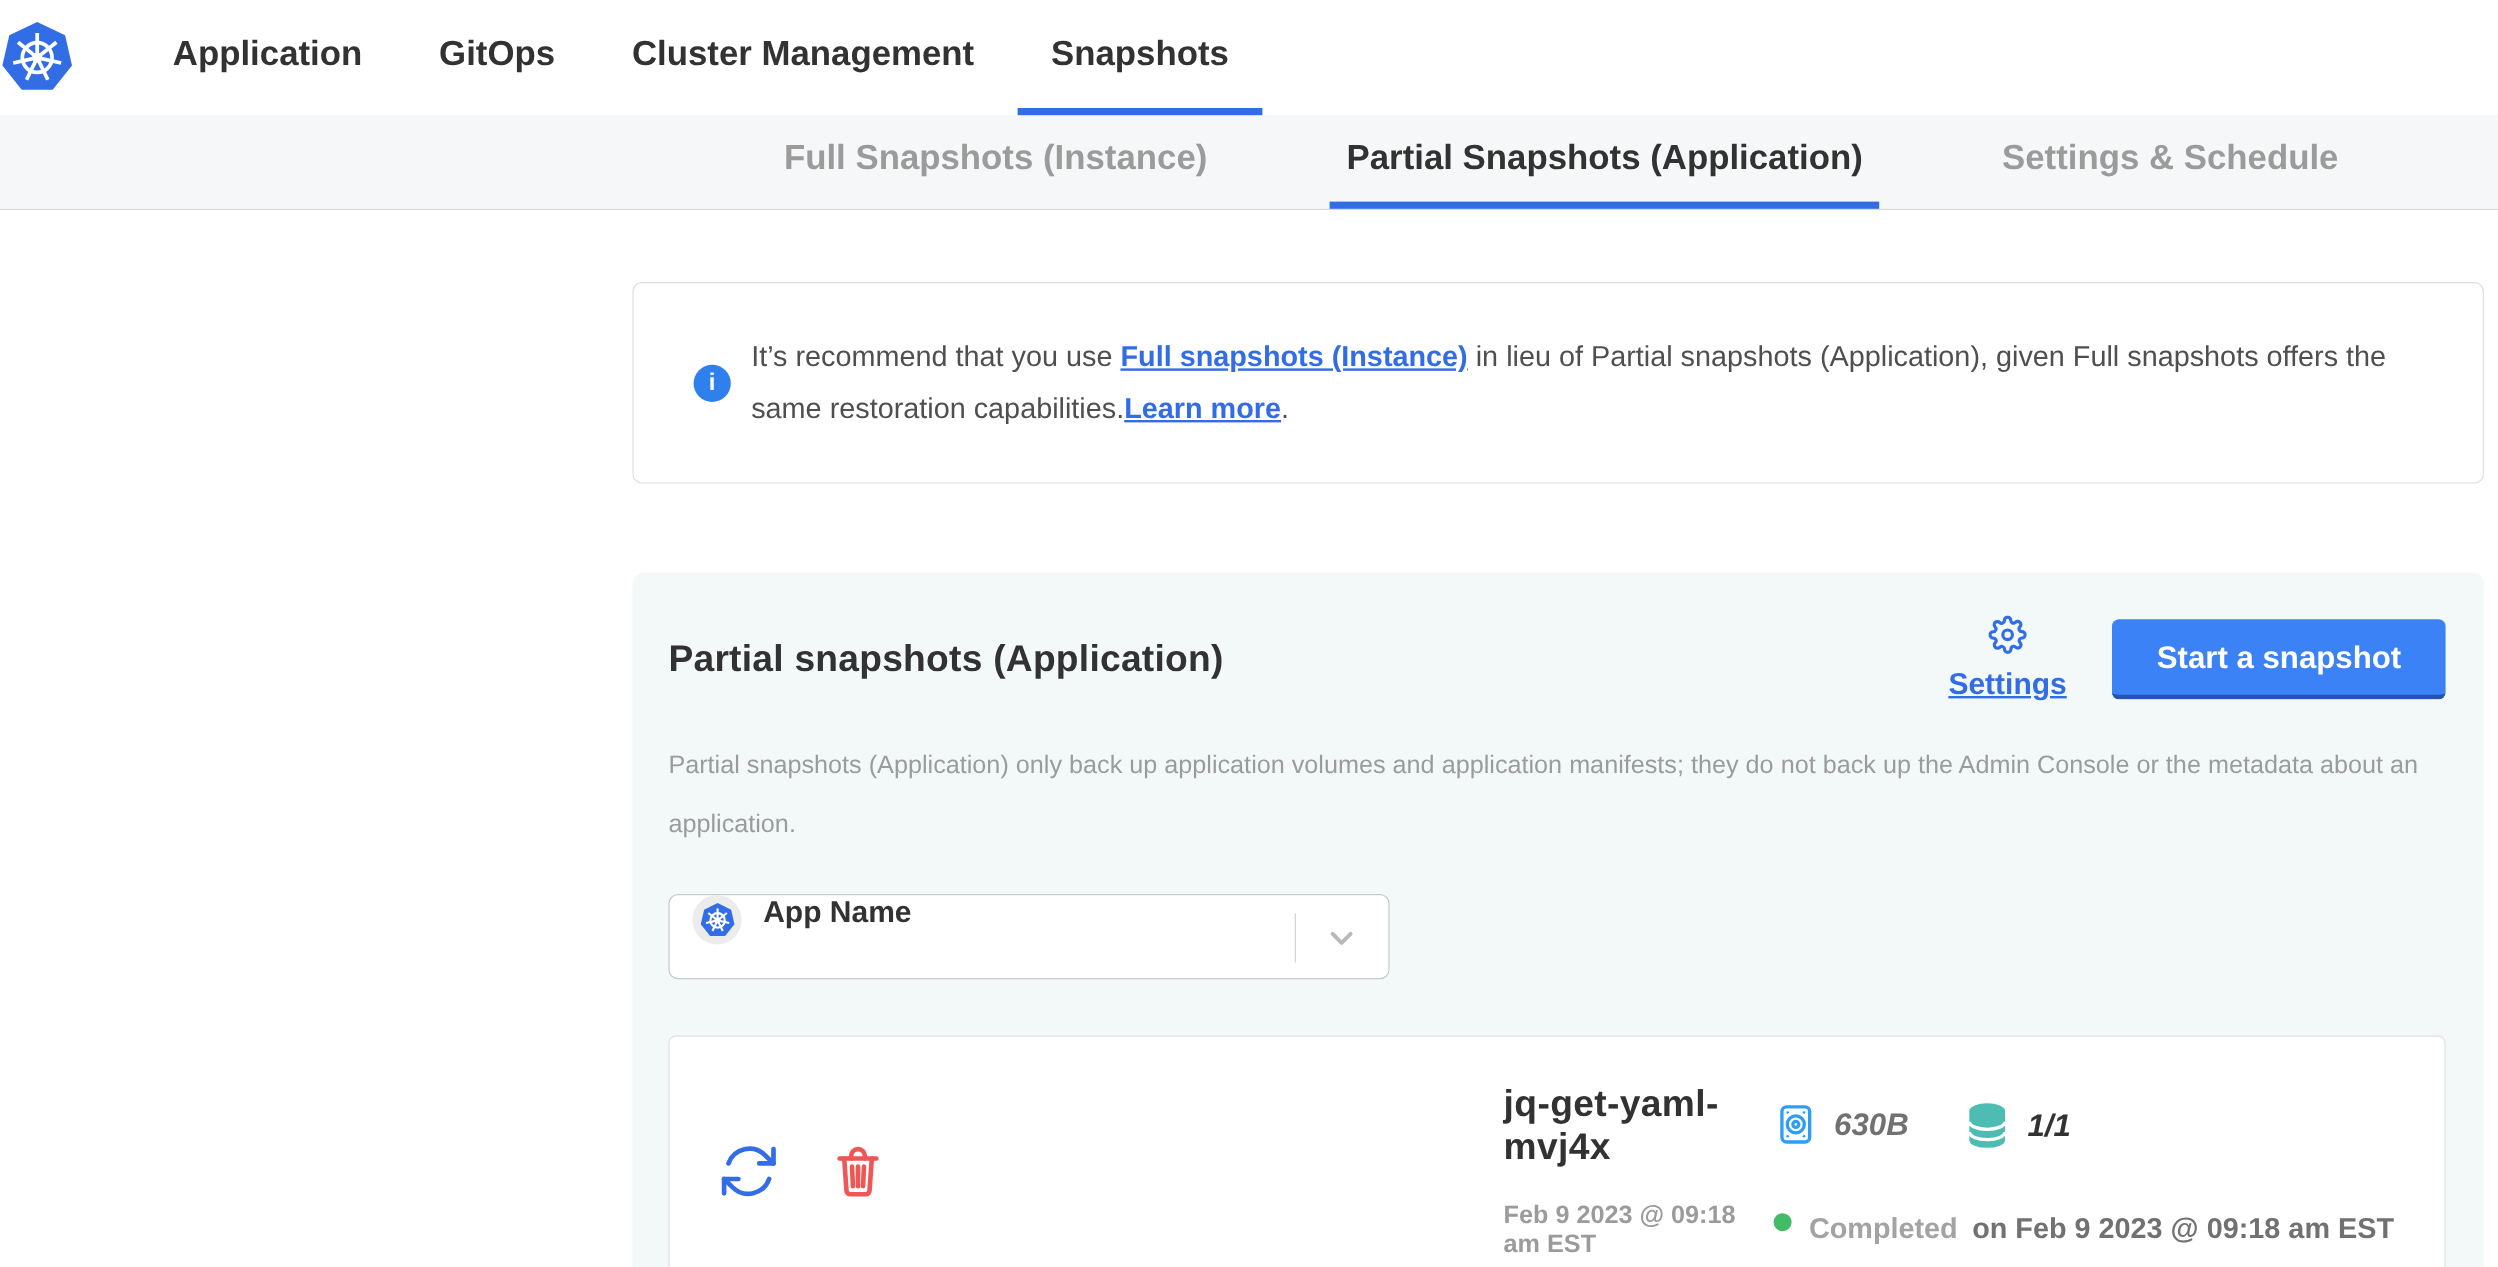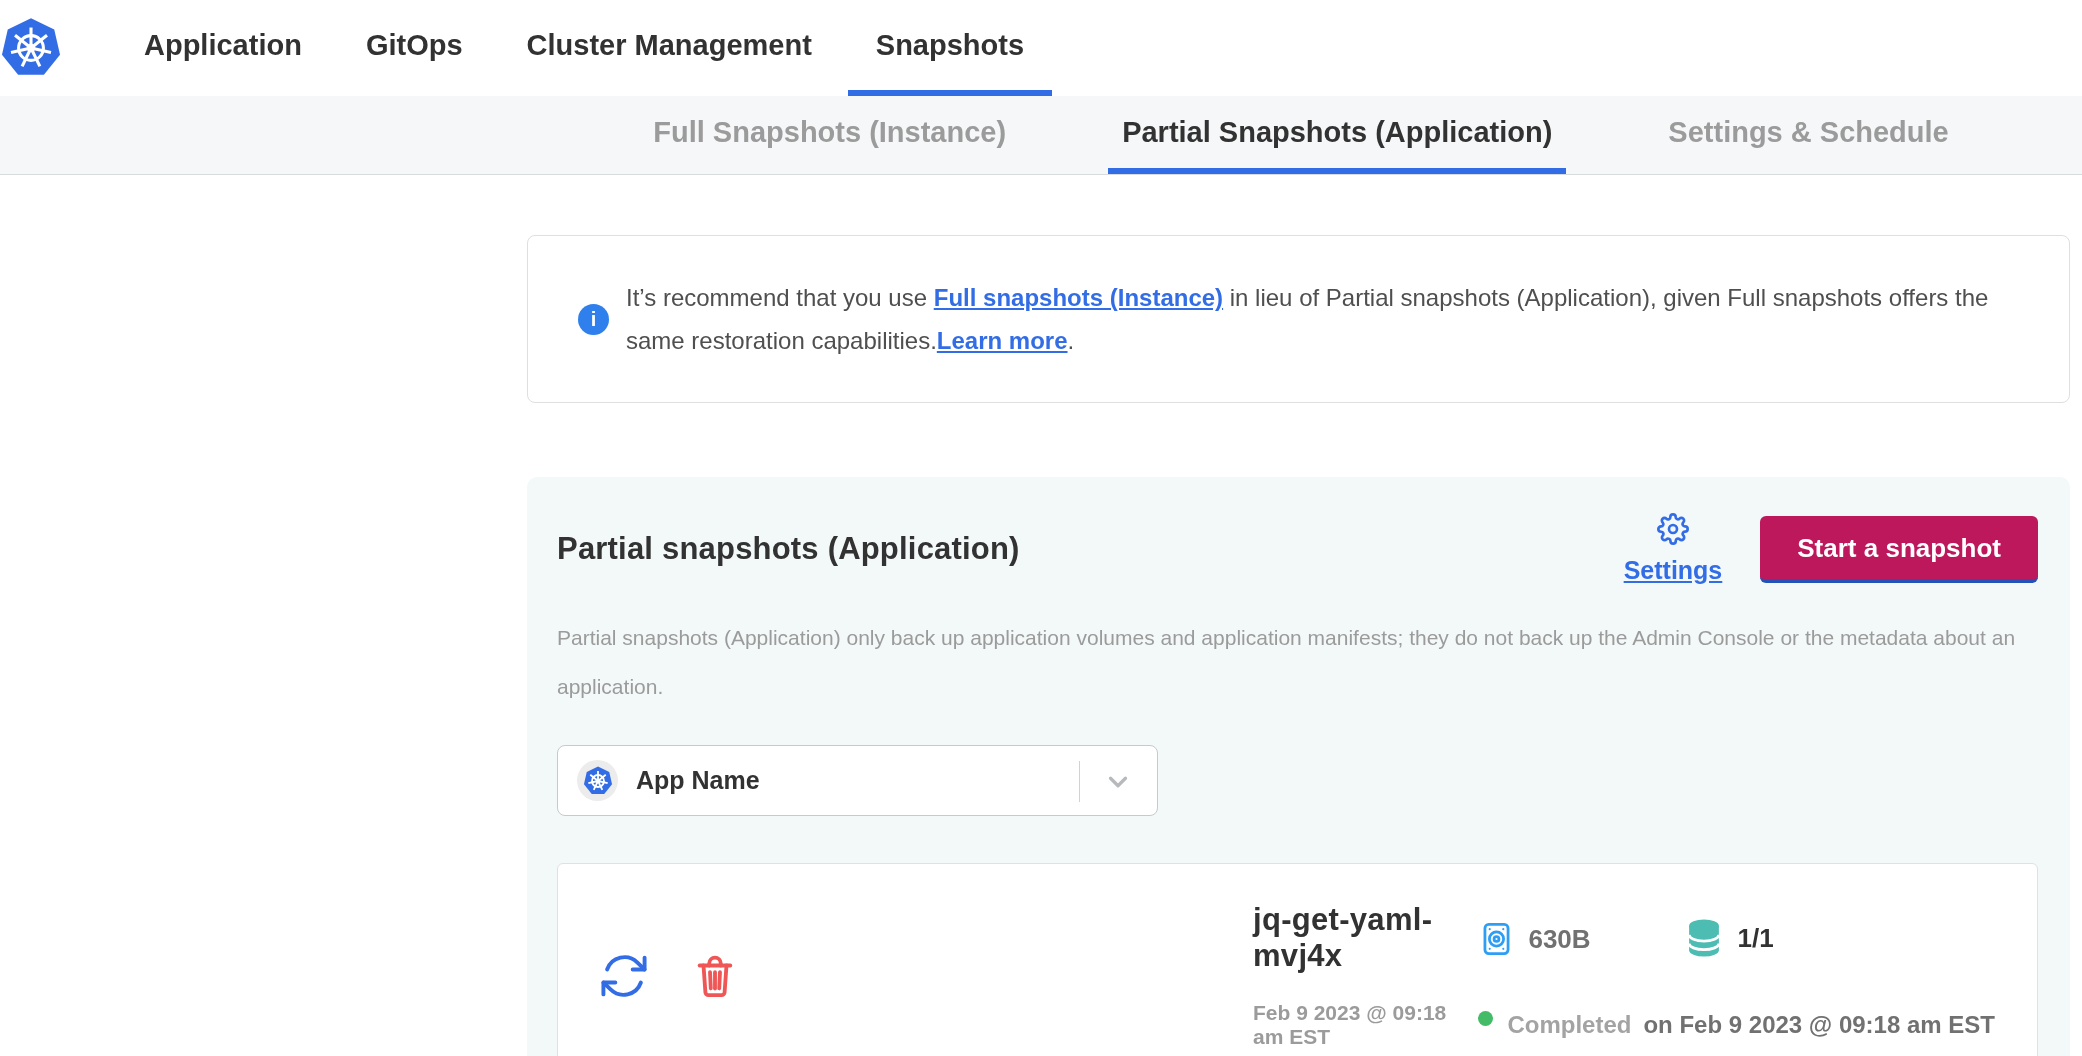--- a/index.html
+++ b/index.html
@@ -32,42 +32,42 @@
     display: flex; align-items: center; justify-content: center; margin-right: 17px; }
   .banner-text { font-size: 24px; line-height: 43px; color: #4f4f4f; }
   .banner-text a { color: #326de6; font-weight: bold; text-decoration: underline; cursor: pointer; }
 
   .card { margin-top: 74px; background: #f3f8f9; border-radius: 10px; padding: 36px 32px 30px 30px; }
   .card-header { display: flex; align-items: center; }
   .card-title { font-size: 31px; font-weight: bold; color: #323232; flex: 1 1 auto; letter-spacing: 0.2px; }
   .settings-link { display: flex; align-items: center; gap: 11px; color: #326de6;
     font-size: 25px; font-weight: bold; cursor: pointer; margin-right: 38px; flex-direction: column; }
   .settings-link span { text-decoration: underline; }
-  .primary-btn { background: #be185d; border: none; border-bottom: 4px solid #2353b8;
+  .primary-btn { background: #3b82f6; border: none; border-bottom: 4px solid #2353b8;
     border-radius: 6px; color: #fff; font-family: inherit; font-size: 26px; font-weight: bold;
     padding: 17px 37px 15px 37px; cursor: pointer; }
 
   .card-desc { margin-top: 28px; width: 1475px; font-size: 21px; line-height: 49px; color: #9b9b9b; }
 
   .app-select { margin-top: 34px; width: 601px; height: 71px; background: #fff;
-    border: 1px solid #c6cacc; border-radius: 8px; display: flex; align-items: center;
+    border: 1px solid #c6cacc; border-radius: 8px; display: flex; align-items: flex-start;
     padding: 0 0 0 19px; position: relative; cursor: pointer; }
   .app-badge { width: 41px; height: 41px; border-radius: 50%; background: #ececec;
     display: flex; align-items: center; justify-content: center; }
   .app-select-label { margin-left: 18px; font-size: 25px; font-weight: 600; color: #323232; }
   .app-select-divider { position: absolute; right: 77px; top: 15px; width: 1px; height: 41px; background: #d2d2d2; }
   .app-select-caret { position: absolute; right: 24px; top: 21px; }
 
   .snap-row { margin-top: 47px; background: #fff; border: 1px solid #dfe1e3; border-radius: 6px;
     padding: 38px 42px 40px 40px;
     display: grid; grid-template-columns: 655px 1fr auto; grid-template-rows: auto auto; row-gap: 27px;
     align-items: center; }
   .snap-name { font-size: 31px; font-weight: bold; color: #323232; letter-spacing: 0.3px; }
   .snap-date { font-size: 21px; font-weight: bold; color: #9b9b9b; }
-  .snap-stats { display: flex; align-items: flex-end; gap: 92px; }
+  .snap-stats { display: flex; align-items: flex-start; gap: 44px; font-style: italic; }
   .stat { display: flex; align-items: center; gap: 13px; }
   .stat-size-value { font-size: 26px; font-weight: bold; color: #717171; }
   .stat-vol-value { font-size: 26px; font-weight: bold; color: #323232; }
   .snap-status { display: flex; align-items: flex-start; }
   .status-dot { width: 15px; height: 15px; border-radius: 50%; background: #44bb66; }
   .status-label { margin-left: 14px; font-size: 24px; font-weight: 600; color: #a3a3a3; }
   .status-finished { margin-left: 12px; font-size: 24px; font-weight: bold; color: #717171; }
   .snap-actions { grid-row: 1 / span 2; display: flex; align-items: center; gap: 42px; padding-right: 4px; }
   .icon-btn { background: none; border: none; cursor: pointer; padding: 0; line-height: 0; }
 </style>

